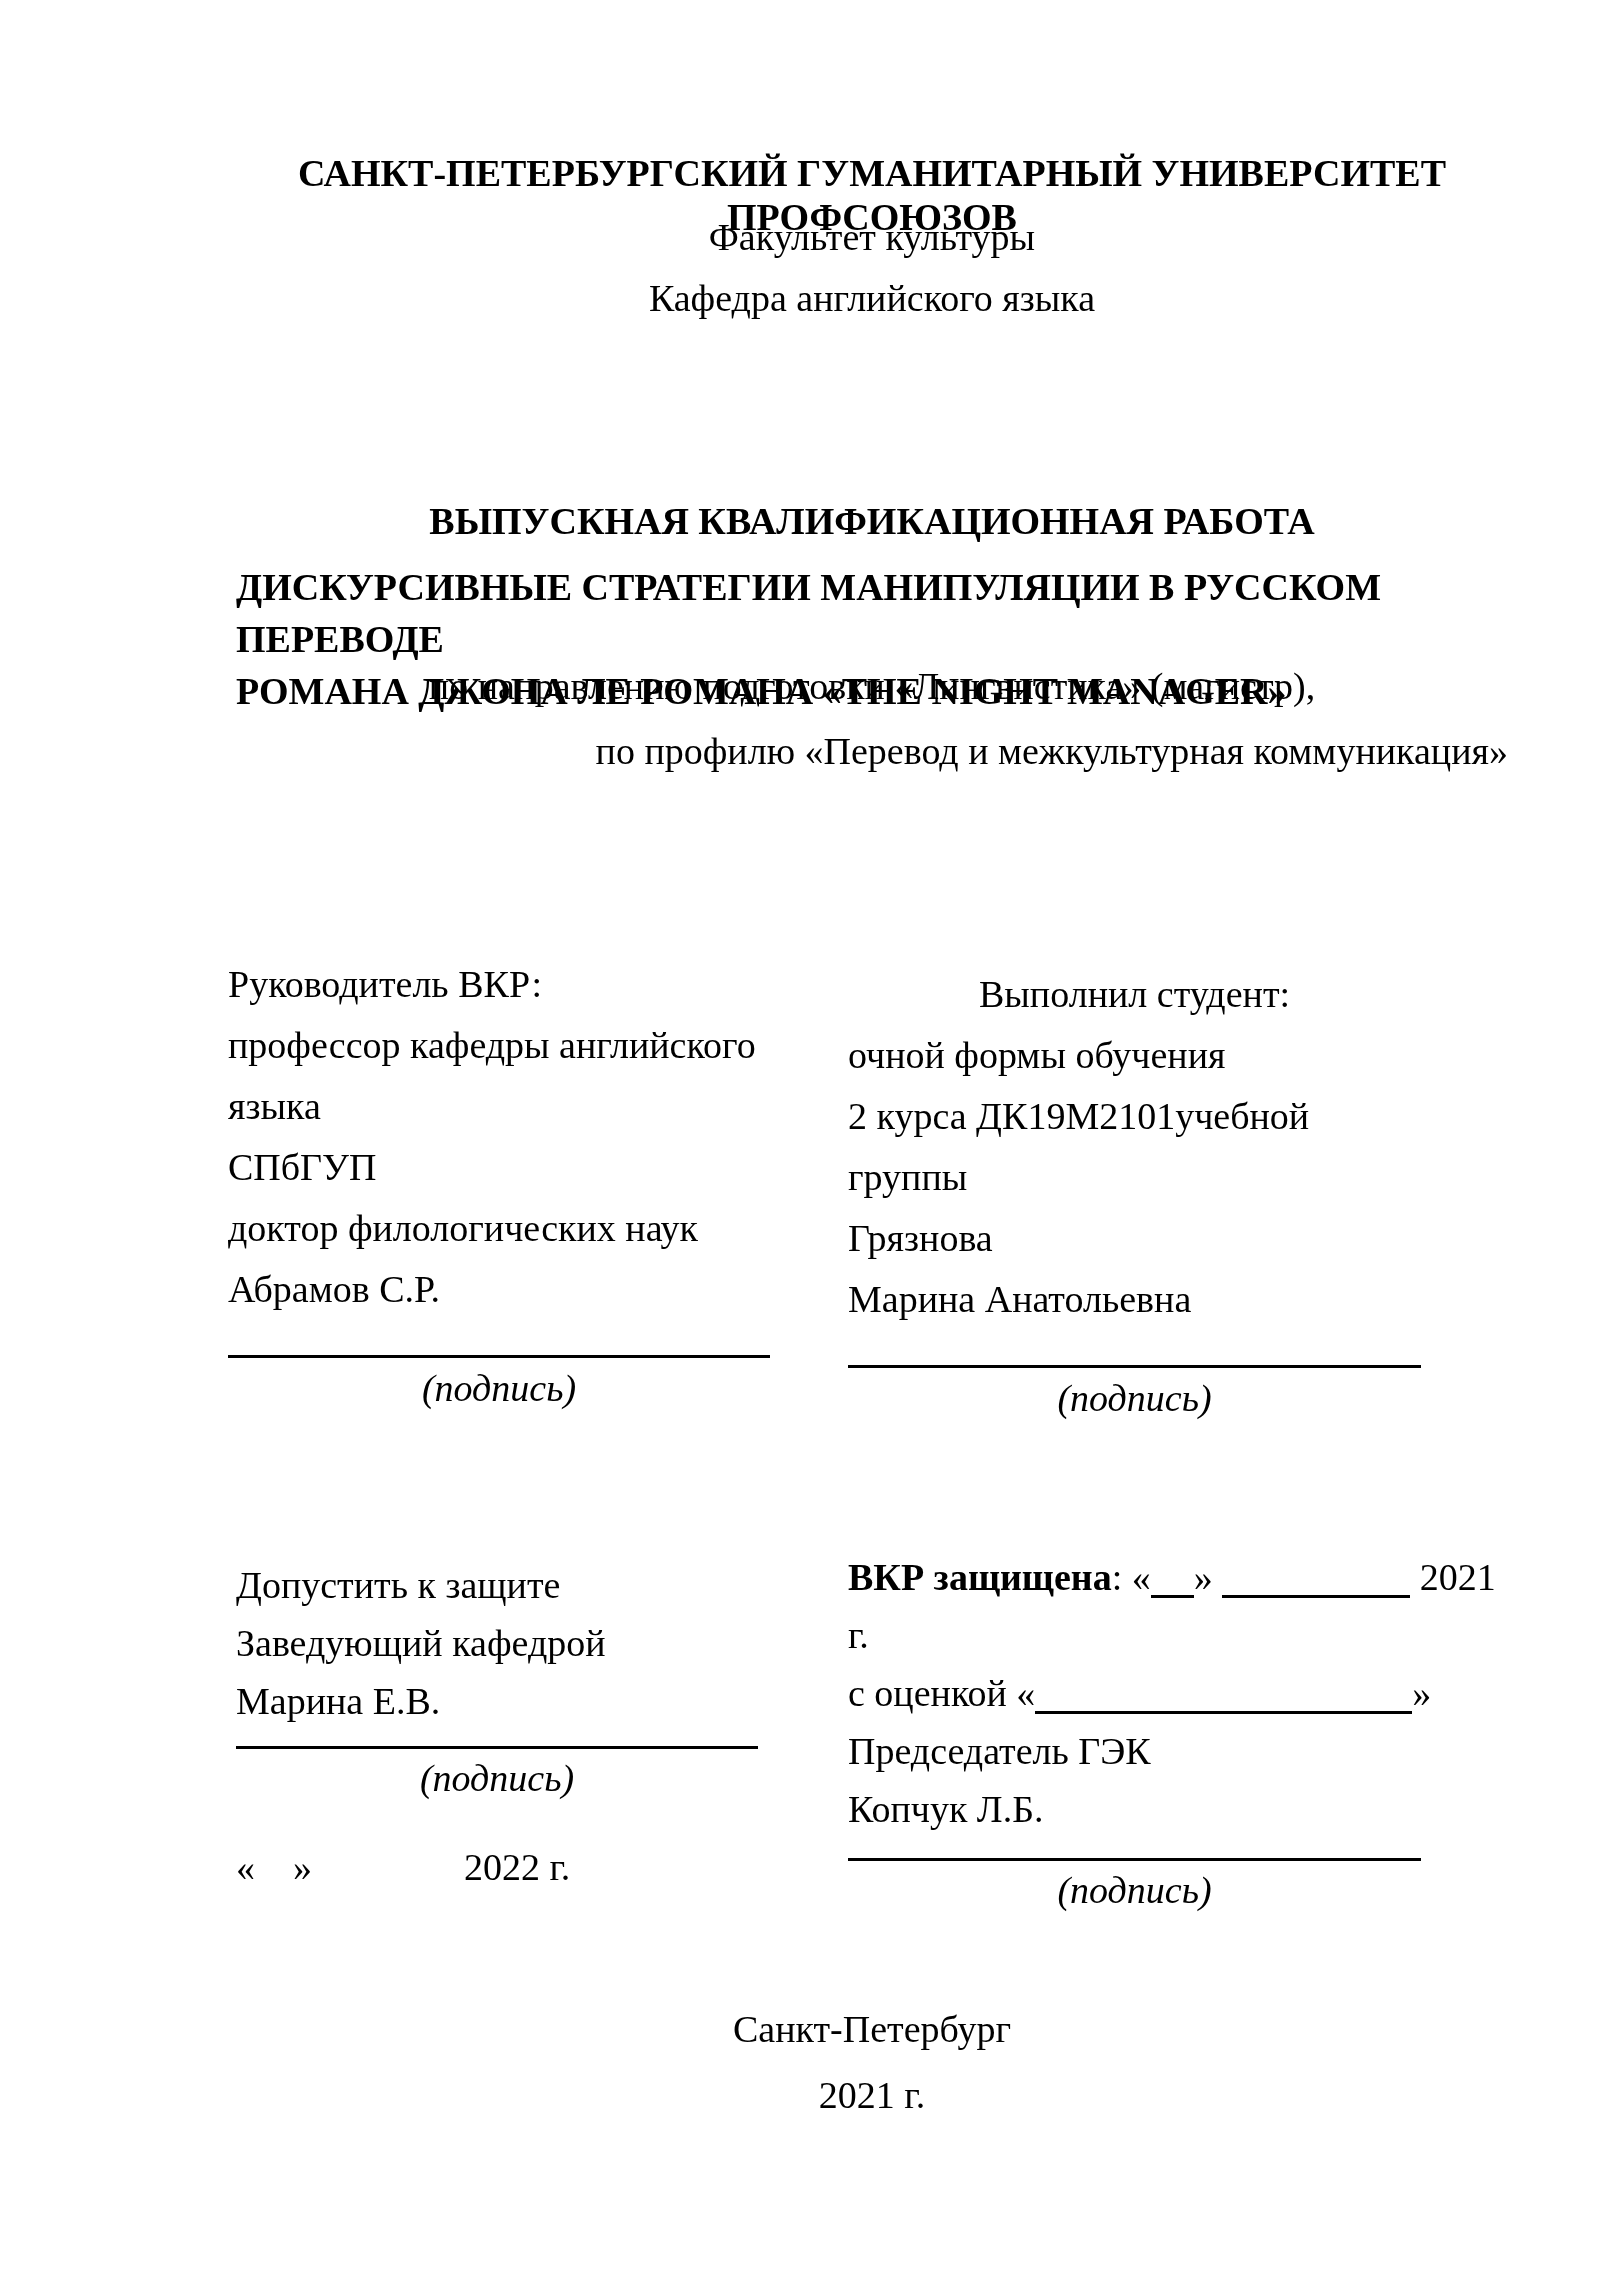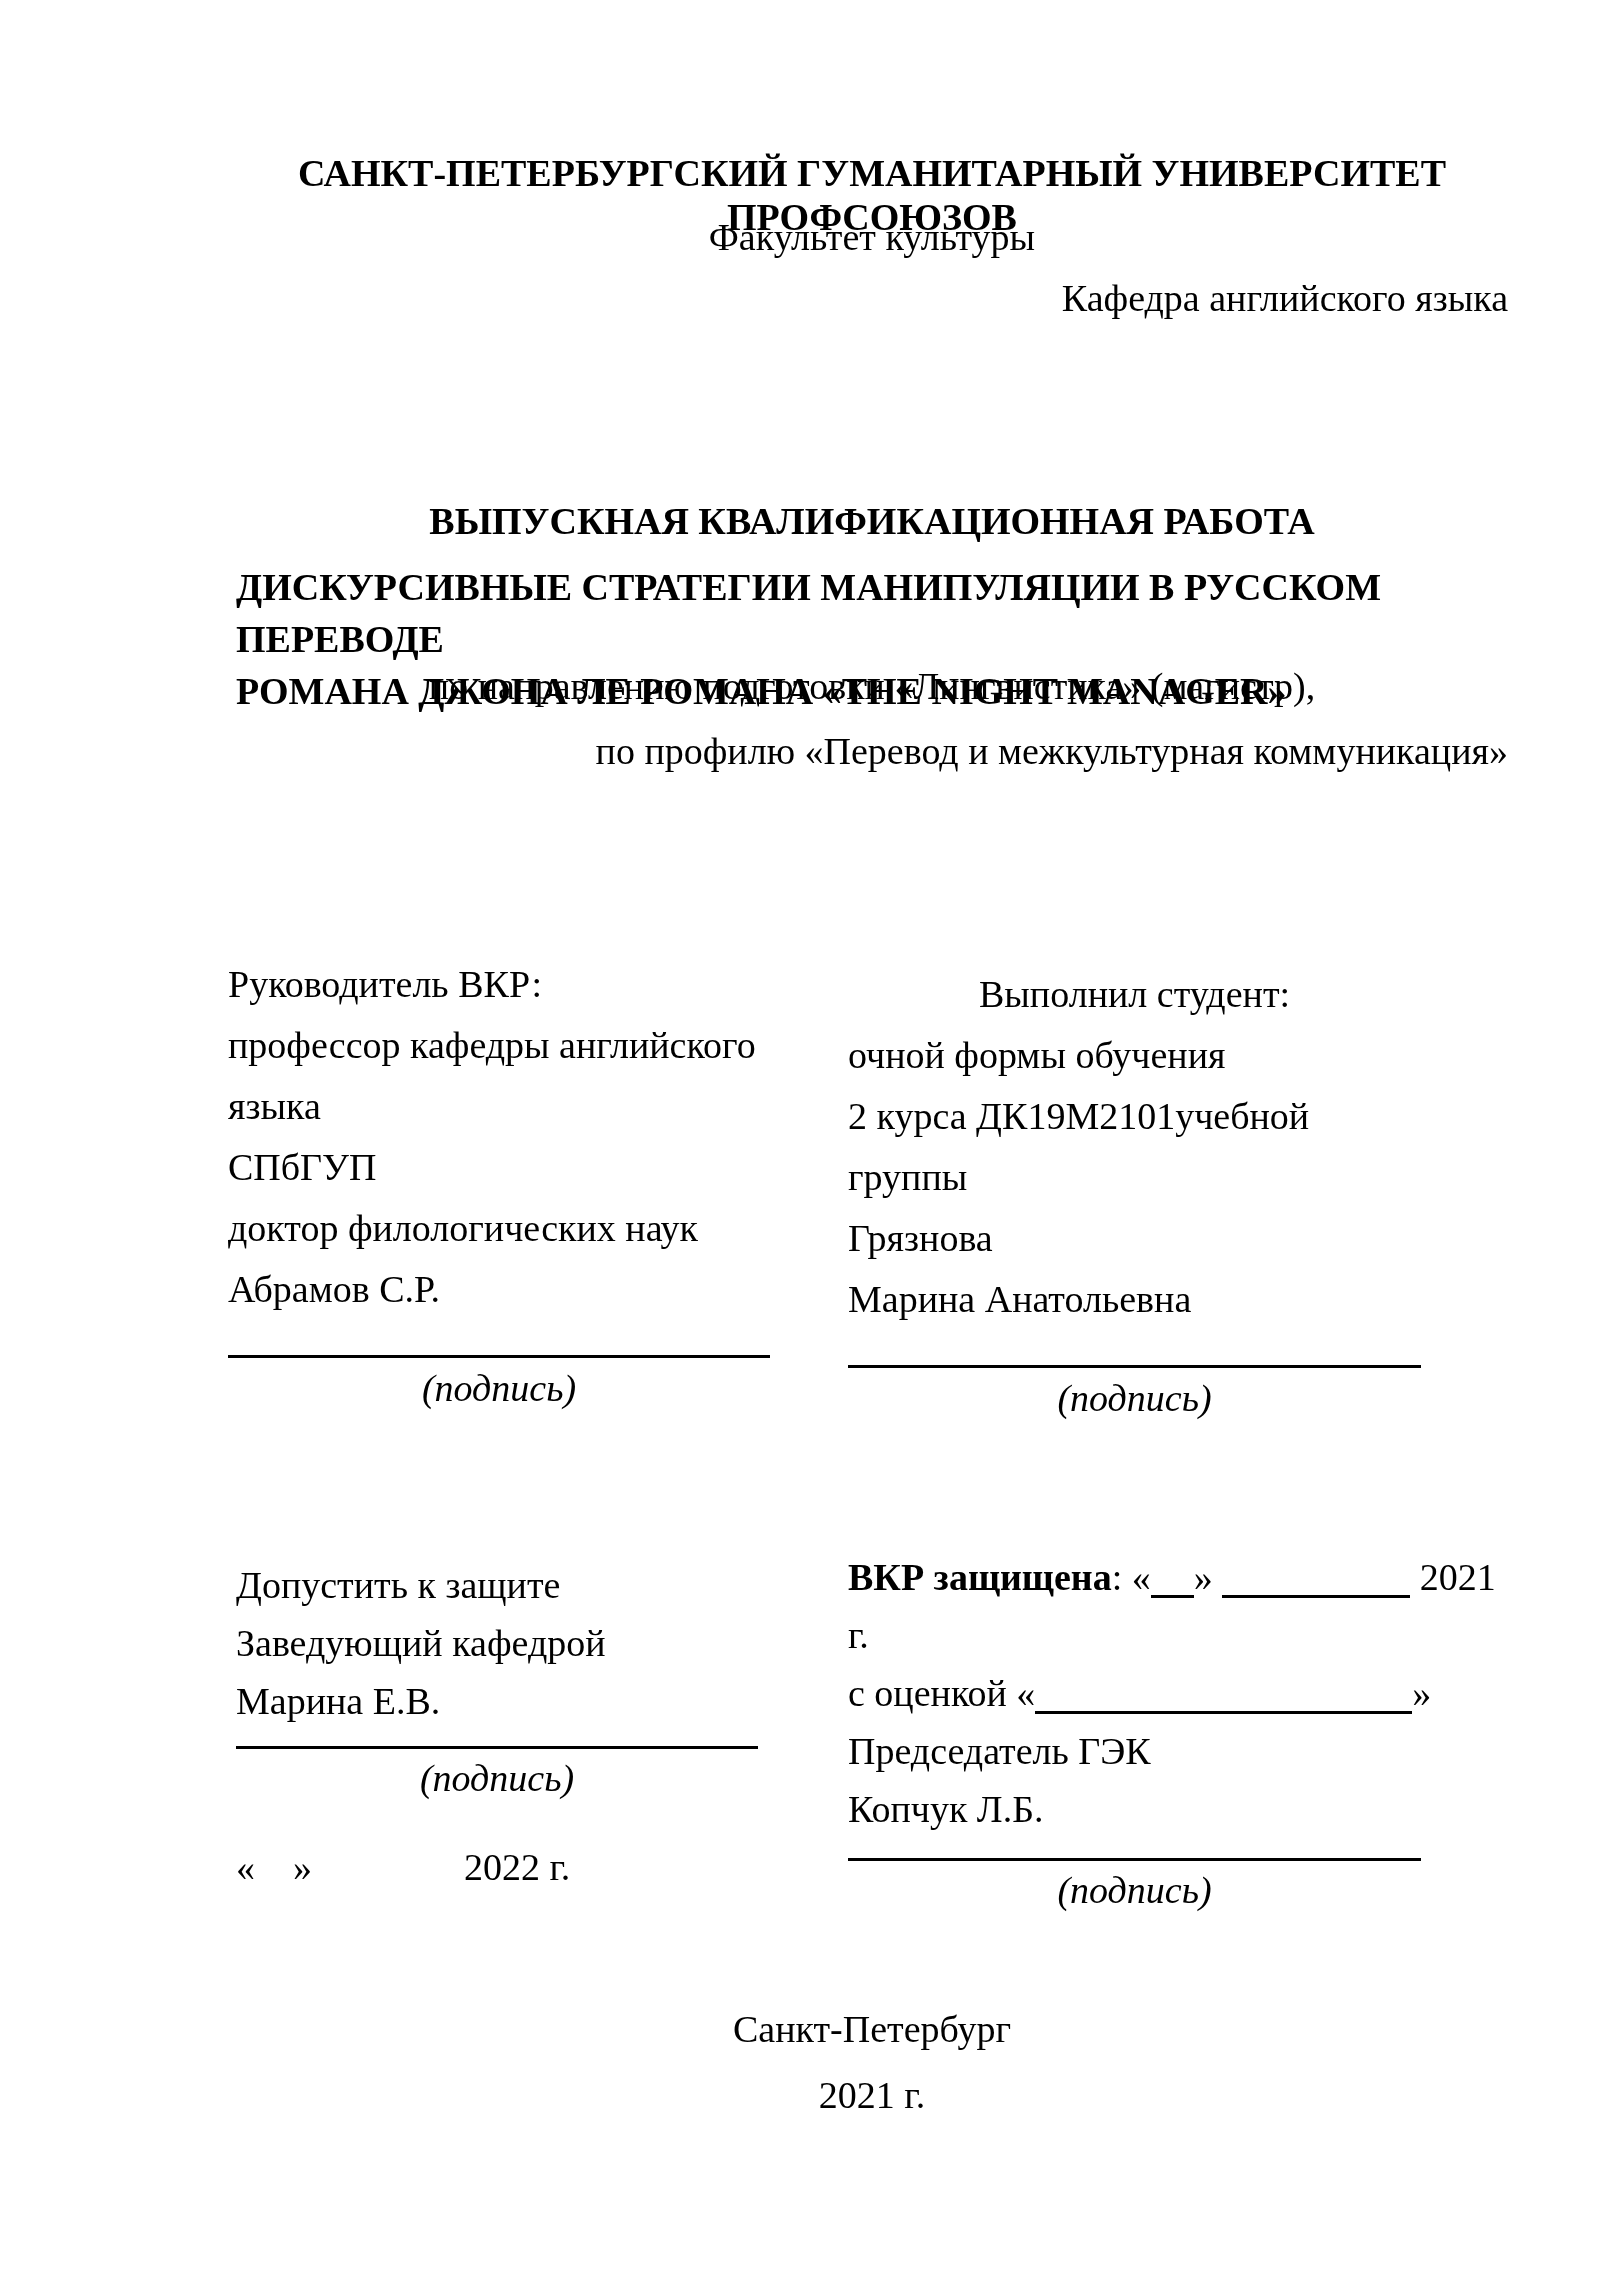--- a/index.html
+++ b/index.html
@@ -13,21 +13,21 @@
     position: relative;
     font-family: "Liberation Serif", "DejaVu Serif", serif;
     font-size: 38px;
     color: #000000;
   }
   .abs { position: absolute; }
   .bold { font-weight: bold; }
 
   #org        { top: 151px;  left: 236px; width: 1272px; text-align: center; font-weight: bold; }
   #faculty    { top: 215px;  left: 236px; width: 1272px; text-align: center; }
-  #department { top: 276px;  left: 236px; width: 1272px; text-align: right; }
+  #department { top: 276px;  left: 236px; width: 1272px; text-align: center; }
 
   #work-type    { top: 499px; left: 236px; width: 1272px; text-align: center; font-weight: bold; }
   #thesis-title { top: 561px; left: 236px; width: 1272px; text-align: left; font-weight: bold; line-height: 52px; }
   #direction    { top: 664px; left: 236px; width: 1272px; text-align: center; }
   #profile      { top: 729px; left: 236px; width: 1272px; text-align: right; }
 
   .col { position: absolute; }
   .col p { margin: 0; }
 
   #supervisor-col { top: 954px; left: 228px;  width: 585px; line-height: 61px; }

